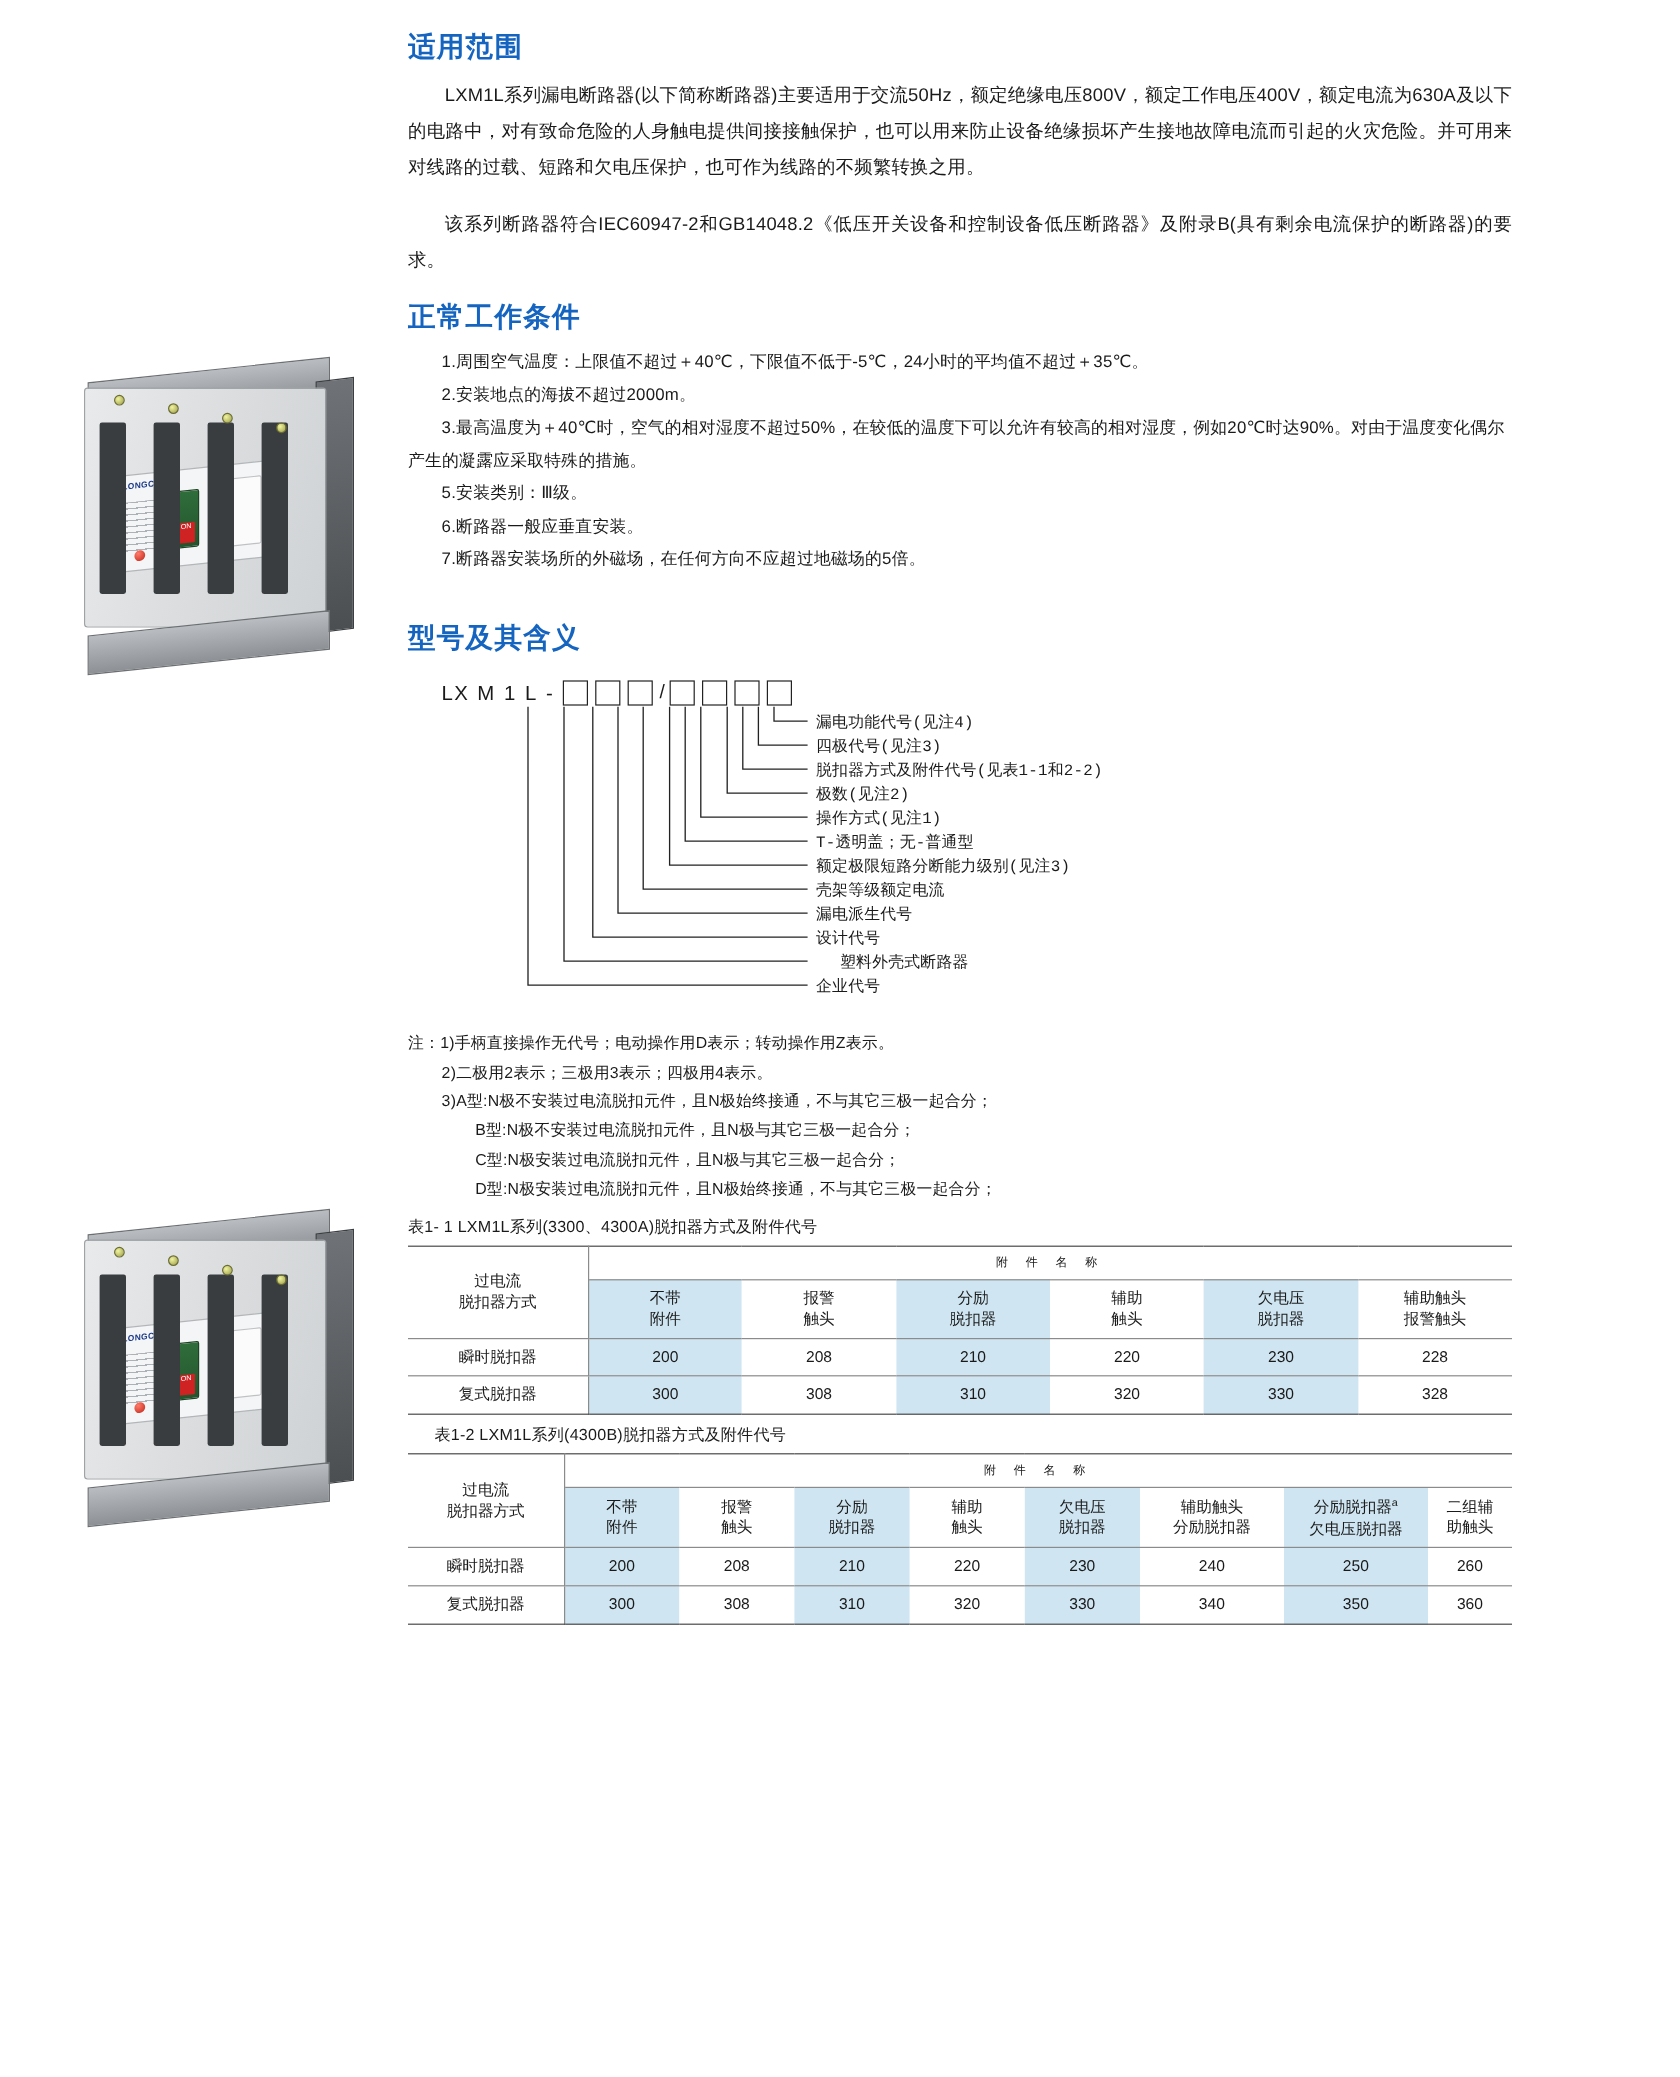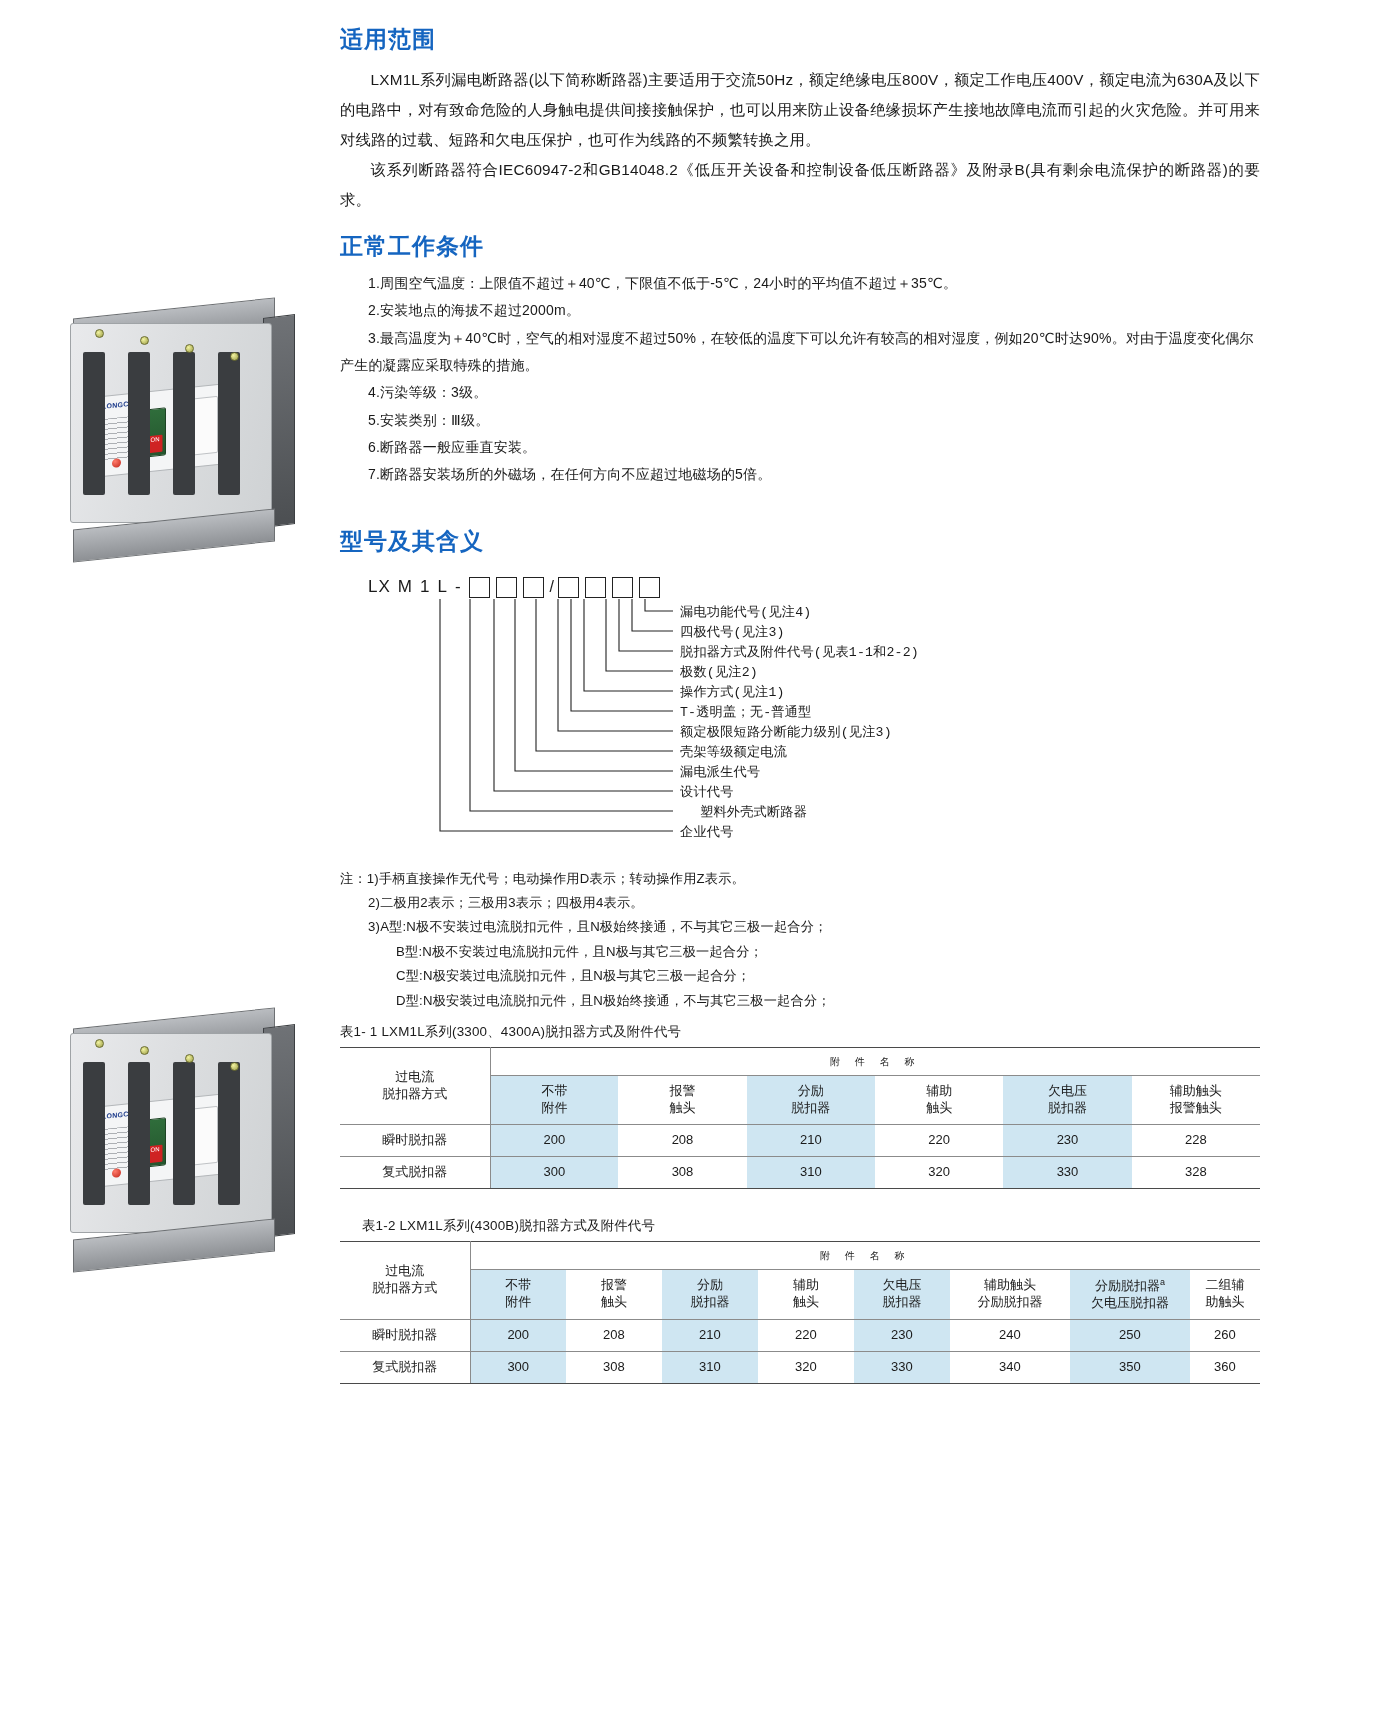--- a/index.html
+++ b/index.html
@@ -329,29 +329,28 @@
       <div class="screw" style="left:70%; top:20%;"></div>
     </div>
   </div>
 
   <div class="content">
 
     <h2 class="section" style="margin-top:24px;">适用范围</h2>
 
     <p class="body-text indent" style="margin-top:10px;">LXM1L系列漏电断路器(以下简称断路器)主要适用于交流50Hz，额定绝缘电压800V，额定工作电压400V，额定电流为630A及以下的电路中，对有致命危险的人身触电提供间接接触保护，也可以用来防止设备绝缘损坏产生接地故障电流而引起的火灾危险。并可用来对线路的过载、短路和欠电压保护，也可作为线路的不频繁转换之用。</p>
 
-    <p class="body-text indent" style="margin-top:1px;">该系列断路器符合IEC60947-2和GB14048.2《低压开关设备和控制设备低压断路器》及附录B(具有剩余电流保护的断路器)的要求。</p>
+    <p class="body-text indent" style="margin-top:19px;">该系列断路器符合IEC60947-2和GB14048.2《低压开关设备和控制设备低压断路器》及附录B(具有剩余电流保护的断路器)的要求。</p>
 
     <h2 class="section" style="margin-top:16px;">正常工作条件</h2>
 
     <ol class="cond" style="margin-top:8px;">
       <li>1.周围空气温度：上限值不超过＋40℃，下限值不低于-5℃，24小时的平均值不超过＋35℃。</li>
       <li>2.安装地点的海拔不超过2000m。</li>
       <li>3.最高温度为＋40℃时，空气的相对湿度不超过50%，在较低的温度下可以允许有较高的相对湿度，例如20℃时达90%。对由于温度变化偶尔产生的凝露应采取特殊的措施。</li>
-      <li>4.污染等级：3级。</li>
       <li>5.安装类别：Ⅲ级。</li>
       <li>6.断路器一般应垂直安装。</li>
       <li>7.断路器安装场所的外磁场，在任何方向不应超过地磁场的5倍。</li>
     </ol>
 
     <h2 class="section" style="margin-top:37px;">型号及其含义</h2>
 
     <div class="model-wrap">
 
       <div class="code-row">
@@ -455,21 +454,21 @@
           <td class="hl">300</td>
           <td>308</td>
           <td class="hl">310</td>
           <td>320</td>
           <td class="hl">330</td>
           <td>328</td>
         </tr>
       </tbody>
     </table>
 
-    <div class="tbl-caption" style="margin-top:28px; padding-left:22px;">表1-2    LXM1L系列(4300B)脱扣器方式及附件代号</div>
+    <div class="tbl-caption" style="margin-top:8px; padding-left:22px;">表1-2    LXM1L系列(4300B)脱扣器方式及附件代号</div>
 
     <table class="spec tbl2">
       <colgroup>
         <col style="width:130px">
         <col>
           <col>
           <col>
           <col>
           <col>
         <col style="width:120px">

